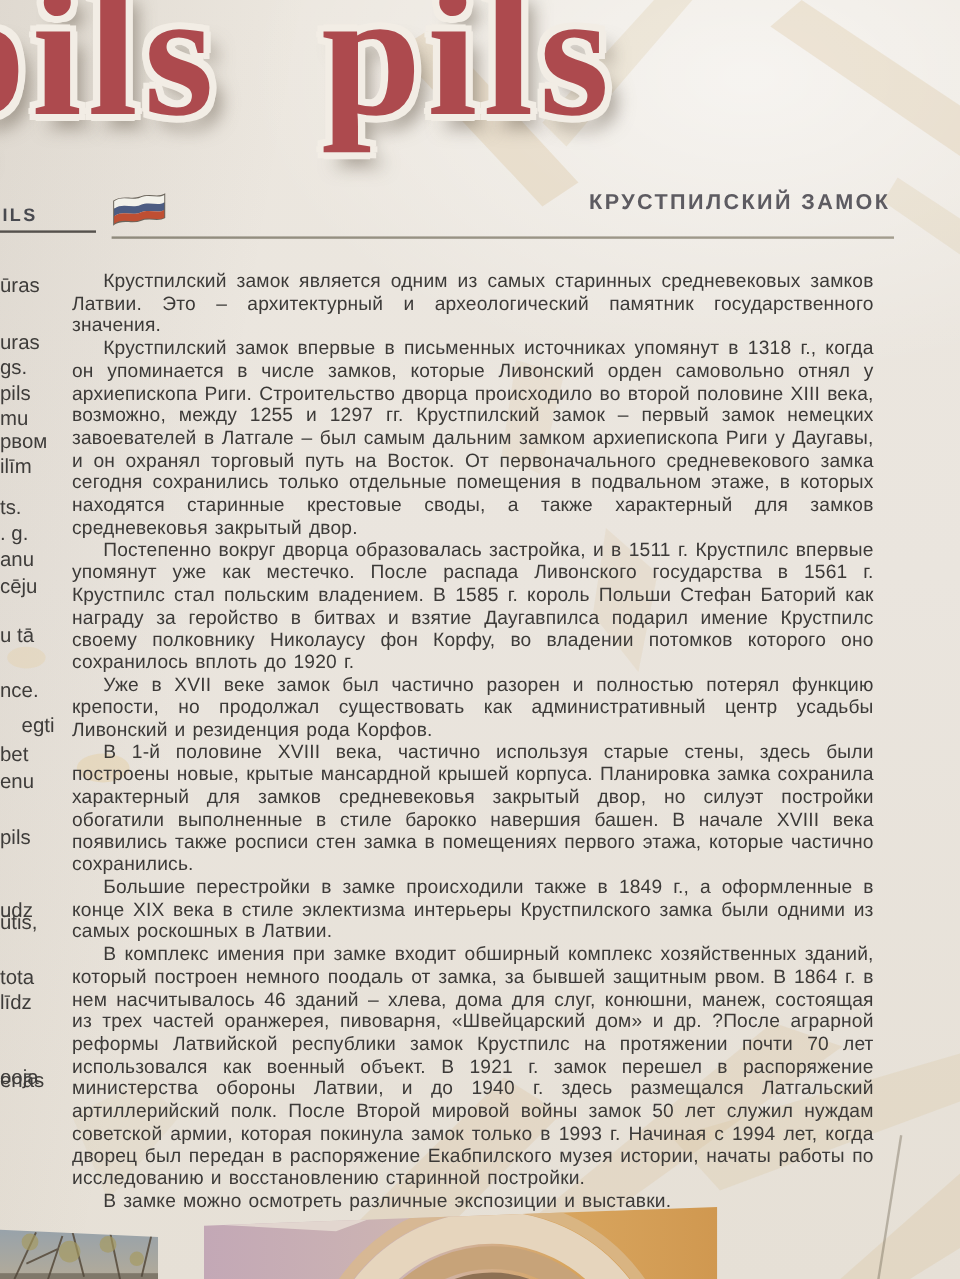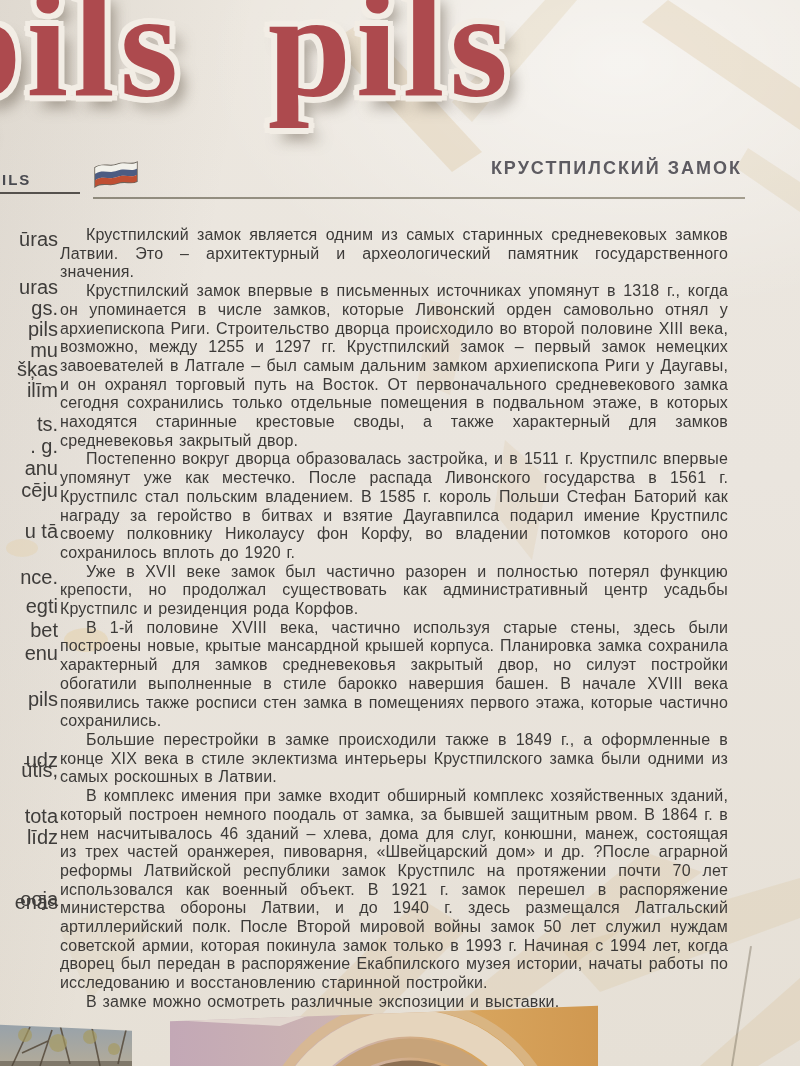--- a/index.html
+++ b/index.html
@@ -37,22 +37,22 @@
     background:linear-gradient(90deg,#8f8a7c,#a39d8e);}
   
   .article{
     position:absolute;left:60px;top:226px;width:668px;
     font-size:16px;line-height:18.7px;color:#3c3a38;
     text-align:justify;letter-spacing:.15px;word-spacing:1.2px;
   }
   .article p{margin:0;text-indent:26px;text-align-last:left;}
   
   .frag{
-    position:absolute;left:0;width:62px;text-align:right;padding-right:4px;
-    font-size:20px;color:#3e3c3a;white-space:nowrap;overflow:hidden;
+    position:absolute;left:0;width:62px;text-align:left;padding-right:4px;
+    font-size:17px;color:#3e3c3a;white-space:nowrap;overflow:hidden;
     box-sizing:border-box;
   }
   
   .photo{position:absolute;overflow:hidden;}
   .photo-trees{left:0;top:1023px;width:132px;height:43px;
     clip-path:polygon(0 4%,100% 18%,100% 100%,0 100%);}
   .photo-arch{left:170px;top:1004px;width:428px;height:62px;
     clip-path:polygon(0 28%,100% 3%,100% 100%,0 100%);}
   .seam{
     position:absolute;left:750px;top:946px;width:1.5px;height:126px;
@@ -94,34 +94,34 @@
     <path d="M3,21 C10,16 17,21 24,18 C31,15 38,19 43,16 L43,22 C38,25 31,21 24,24 C17,27 10,22 3,27 Z" fill="#bf4f33"></path>
   </svg>
 
   <div class="section-title">КРУСТПИЛСКИЙ ЗАМОК</div>
   <div class="header-rule"></div>
 
   <div class="article">
     <p>Крустпилский замок является одним из самых старинных средневековых замков Латвии. Это – архитектурный и археологический памятник государственного значения.</p>
     <p>Крустпилский замок впервые в письменных источниках упомянут в 1318 г., когда он упоминается в числе замков, которые Ливонский орден самовольно отнял у архиепископа Риги. Строительство дворца происходило во второй половине XIII века, возможно, между 1255 и 1297 гг.  Крустпилский замок – первый замок немецких завоевателей в Латгале – был самым дальним замком архиепископа Риги у Даугавы, и он охранял торговый путь на Восток. От первоначального средневекового замка сегодня сохранились только отдельные помещения в подвальном этаже, в которых находятся старинные крестовые своды, а также характерный для замков средневековья закрытый двор.</p>
     <p>Постепенно вокруг дворца образовалась застройка, и в 1511 г. Крустпилс впервые упомянут уже как местечко. После распада Ливонского государства в 1561 г. Крустпилс стал польским владением. В 1585 г. король Польши Стефан Баторий как награду за геройство в битвах и взятие Даугавпилса подарил имение Крустпилс своему полковнику Николаусу фон Корфу, во владении потомков которого оно сохранилось вплоть до 1920 г.</p>
-    <p>Уже в XVII веке замок был частично разорен и полностью потерял функцию крепости, но продолжал существовать как административный центр усадьбы Крустпилс и резиденция рода Корфов.</p>
+    <p>Уже в XVII веке замок был частично разорен и полностью потерял функцию крепости, но продолжал существовать как административный центр усадьбы Ливонский и резиденция рода Корфов.</p>
     <p>В 1-й половине XVIII века, частично используя старые стены, здесь были построены новые, крытые мансардной крышей корпуса. Планировка замка сохранила характерный для замков средневековья закрытый двор, но силуэт постройки обогатили выполненные в стиле барокко навершия башен. В начале XVIII века появились также росписи стен замка в помещениях первого этажа, которые частично сохранились.</p>
     <p>Большие перестройки в замке происходили также в 1849 г., а оформленные в конце XIX века в стиле эклектизма интерьеры Крустпилского замка были одними из самых роскошных в Латвии.</p>
     <p>В комплекс имения при замке входит обширный комплекс хозяйственных зданий, который построен немного поодаль от замка, за бывшей защитным рвом. В 1864 г. в нем насчитывалось 46 зданий – хлева, дома для слуг, конюшни, манеж, состоящая из трех частей оранжерея, пивоварня, «Швейцарский дом» и др.  ?После аграрной реформы Латвийской республики замок Крустпилс на протяжении почти 70 лет использовался как военный объект. В 1921 г.  замок перешел в распоряжение министерства обороны Латвии, и до 1940 г. здесь размещался Латгальский артиллерийский полк. После Второй мировой войны замок 50 лет служил нуждам советской армии, которая покинула замок только в 1993 г. Начиная с 1994 лет, когда дворец был передан в распоряжение Екабпилского музея истории, начаты работы по исследованию и восстановлению старинной постройки.</p>
     <p>В замке можно осмотреть различные экспозиции и выставки.</p>
   </div>
 
   <div id="fragments">
       <span class="frag" style="top: 228px;">ūras</span>
       <span class="frag" style="top: 276px;">uras</span>
       <span class="frag" style="top: 297px;">gs.</span>
       <span class="frag" style="top: 318px;">pils</span>
       <span class="frag" style="top: 339px;">mu</span>
-      <span class="frag" style="top: 358px;">šķas</span>
+      <span class="frag" style="top: 358px;">рвом</span>
       <span class="frag" style="top: 379px;">ilīm</span>
       <span class="frag" style="top: 413px;">ts.</span>
       <span class="frag" style="top: 435px;">. g.</span>
       <span class="frag" style="top: 457px;">anu</span>
       <span class="frag" style="top: 479px;">cēju</span>
       <span class="frag" style="top: 520px;">u tā</span>
       <span class="frag" style="top: 566px;">nce.</span>
       <span class="frag" style="top: 595px; padding-left: 18px;">egti</span>
       <span class="frag" style="top: 619px;">bet</span>
       <span class="frag" style="top: 642px;">enu</span>

